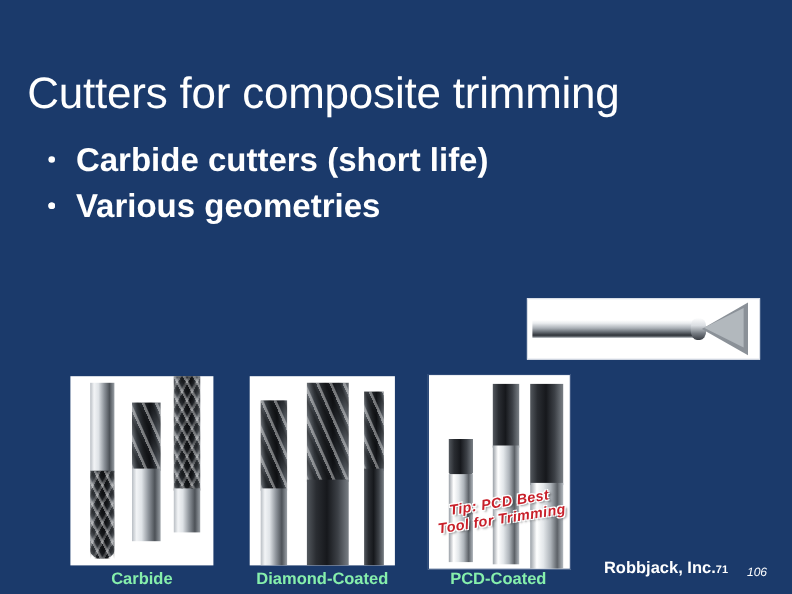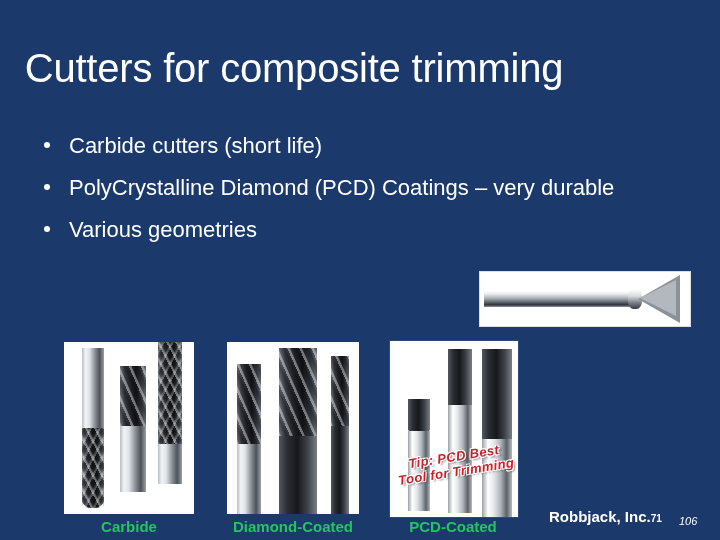--- a/index.html
+++ b/index.html
@@ -18,21 +18,21 @@
     width: 720px;
     height: 540px;
     background: #1b3a6b;
     overflow: hidden;
   }
 
   
   #title {
     position: absolute;
     left: 0;
-    top: 44px;
+    top: 61px;
     width: 588px;
     text-align: center;
     color: #ffffff;
     font-size: 40px;
     font-weight: 400;
     letter-spacing: -0.2px;
     line-height: 48px;
     white-space: nowrap;
   }
 
@@ -40,23 +40,23 @@
   #bullets {
     position: absolute;
     left: 36px;
     top: 126px;
     width: 650px;
     color: #ffffff;
   }
   .bullet {
     position: relative;
     padding-left: 33px;
-    font-size: 22px;
+    font-size: 30px;
     line-height: 40px;
-    font-weight: 400;
+    font-weight: 700;
     margin-bottom: 2px;
   }
   .bullet .dot {
     position: absolute;
     left: 8px;
     top: 16px;
     width: 6px;
     height: 6px;
     border-radius: 50%;
     background: #ffffff;
@@ -212,21 +212,21 @@
     height: 0;
     border-top: 18px solid transparent;
     border-bottom: 18px solid transparent;
     border-right: 36px solid #d4d8dc;
     opacity: 0.55;
   }
 
   
   .caption {
     position: absolute;
-    color: #22c55e;
+    color: #86efac;
     font-size: 15px;
     font-weight: bold;
     text-align: center;
     white-space: nowrap;
   }
   #caption-carbide { left: 64px;  top: 518px; width: 130px; }
   #caption-diamond { left: 227px; top: 518px; width: 132px; }
   #caption-pcd     { left: 389px; top: 518px; width: 128px; }
 
   
@@ -265,21 +265,20 @@
   <div id="bullets">
 
     <div class="bullet">
       <span class="dot"></span>
       <span>Carbide cutters (short life)</span>
     </div>
 
 
     <div class="bullet wrap">
       <span class="dot"></span>
-      <span>PolyCrystalline Diamond (PCD) Coatings – very durable</span>
     </div>
 
     <div class="bullet">
       <span class="dot"></span>
       <span>Various geometries</span>
     </div>
 
   </div>
 
   <div class="photo" id="photo-carbide">

